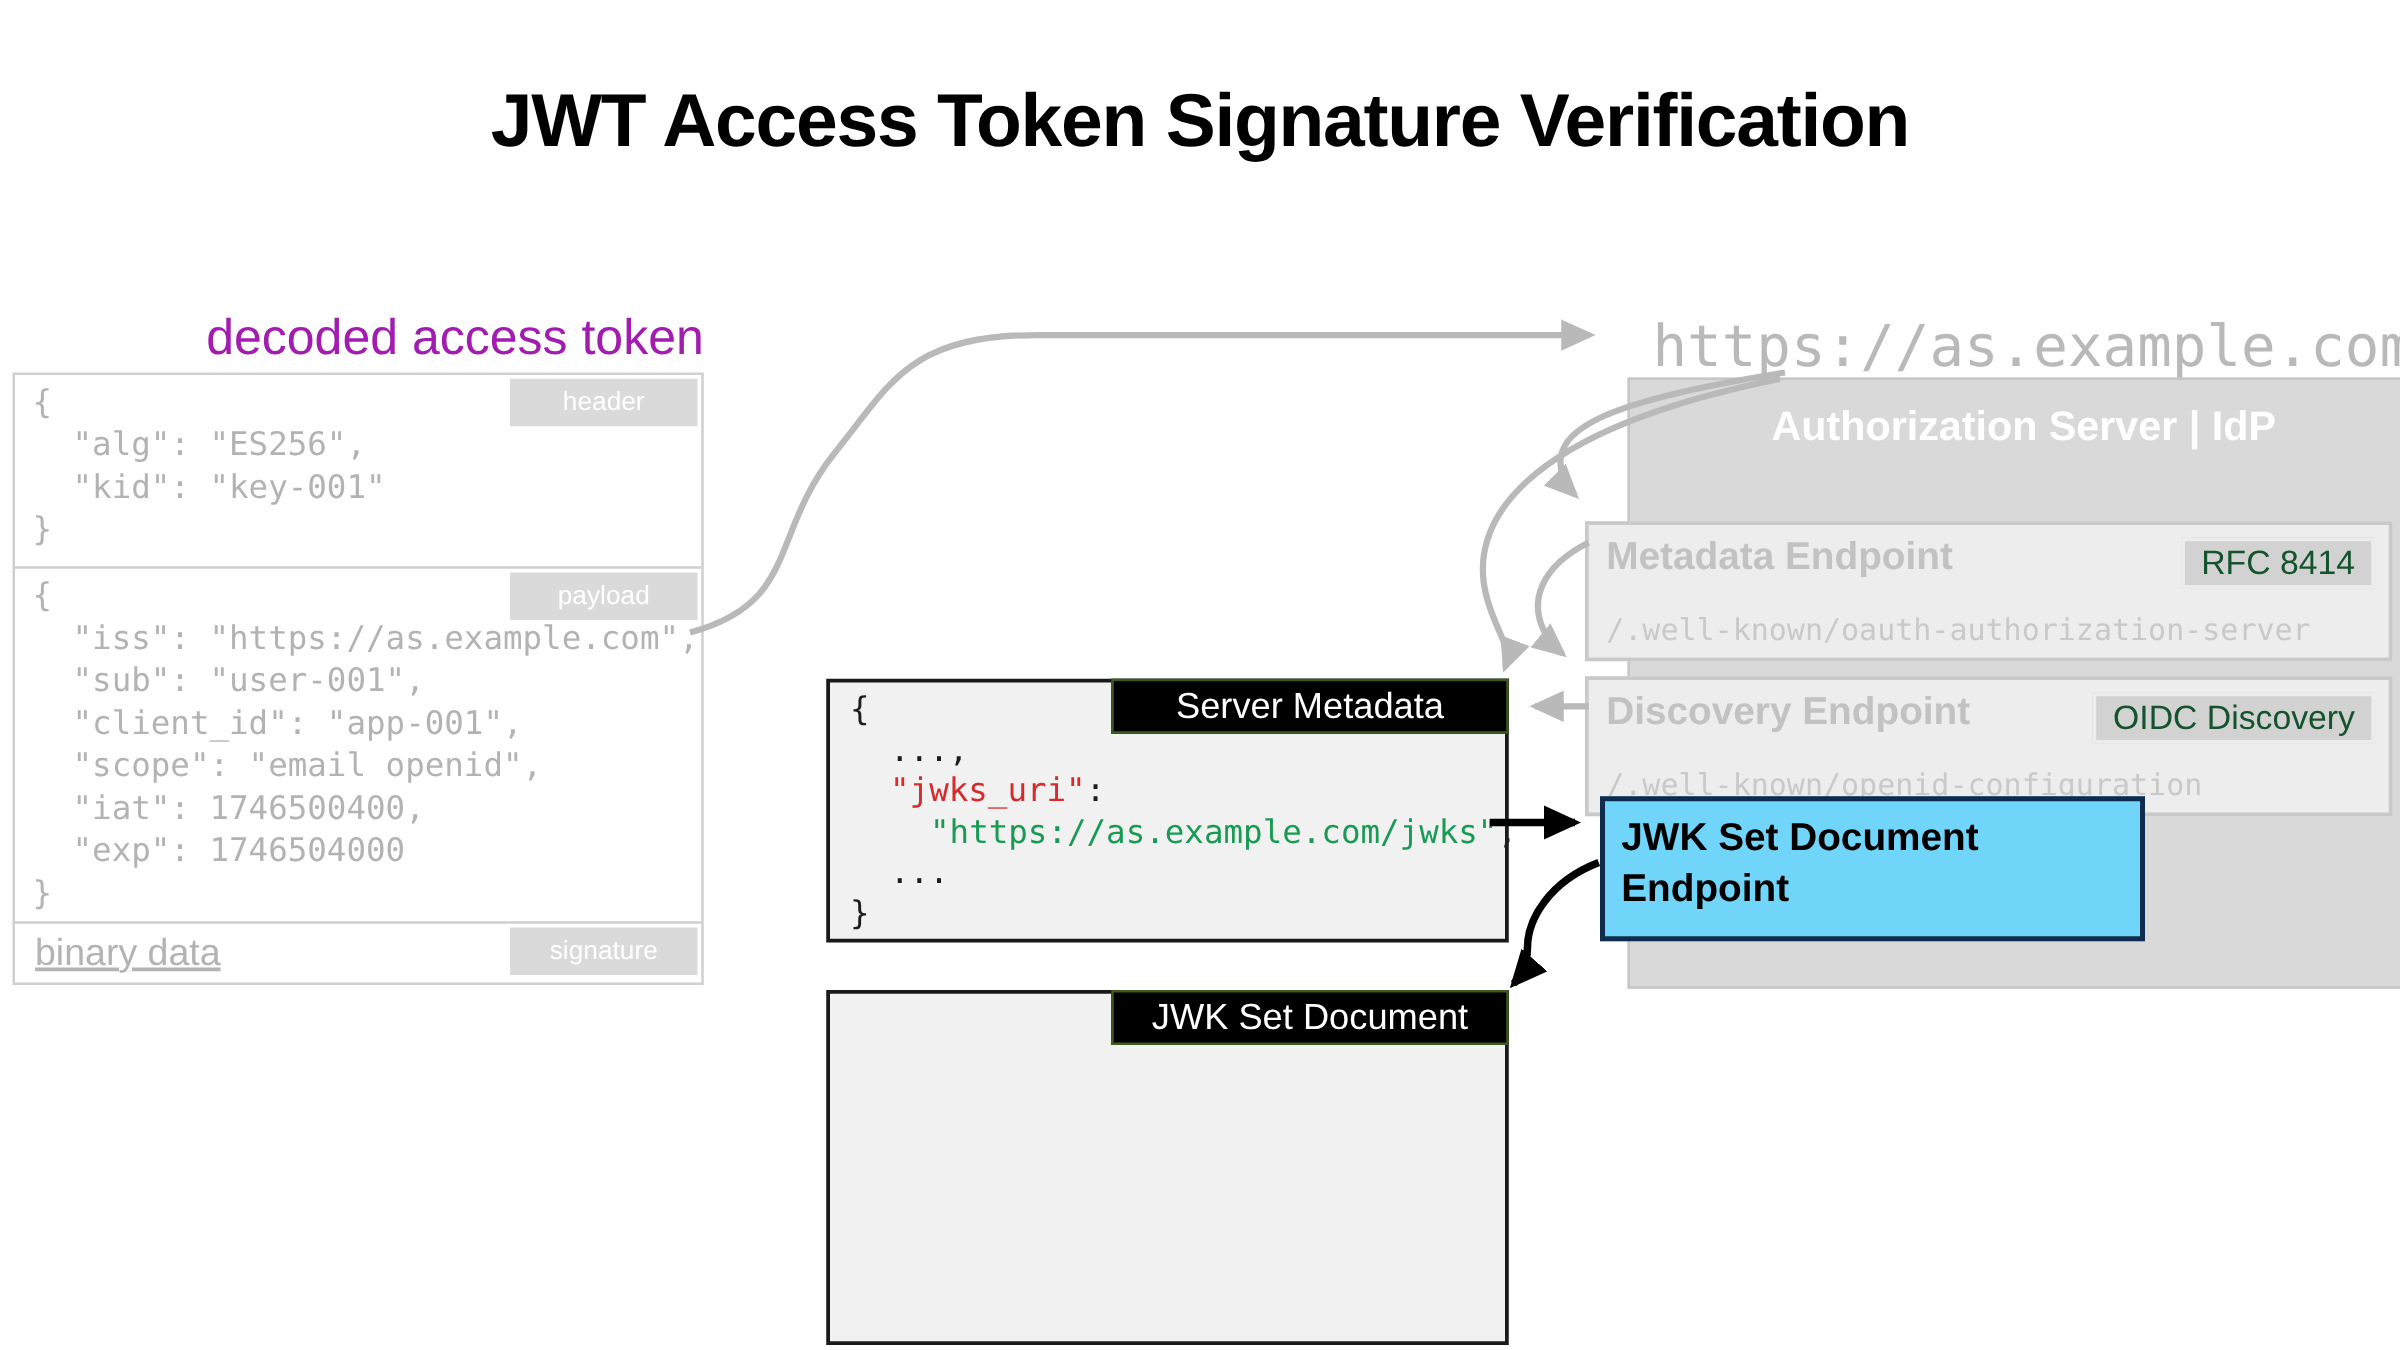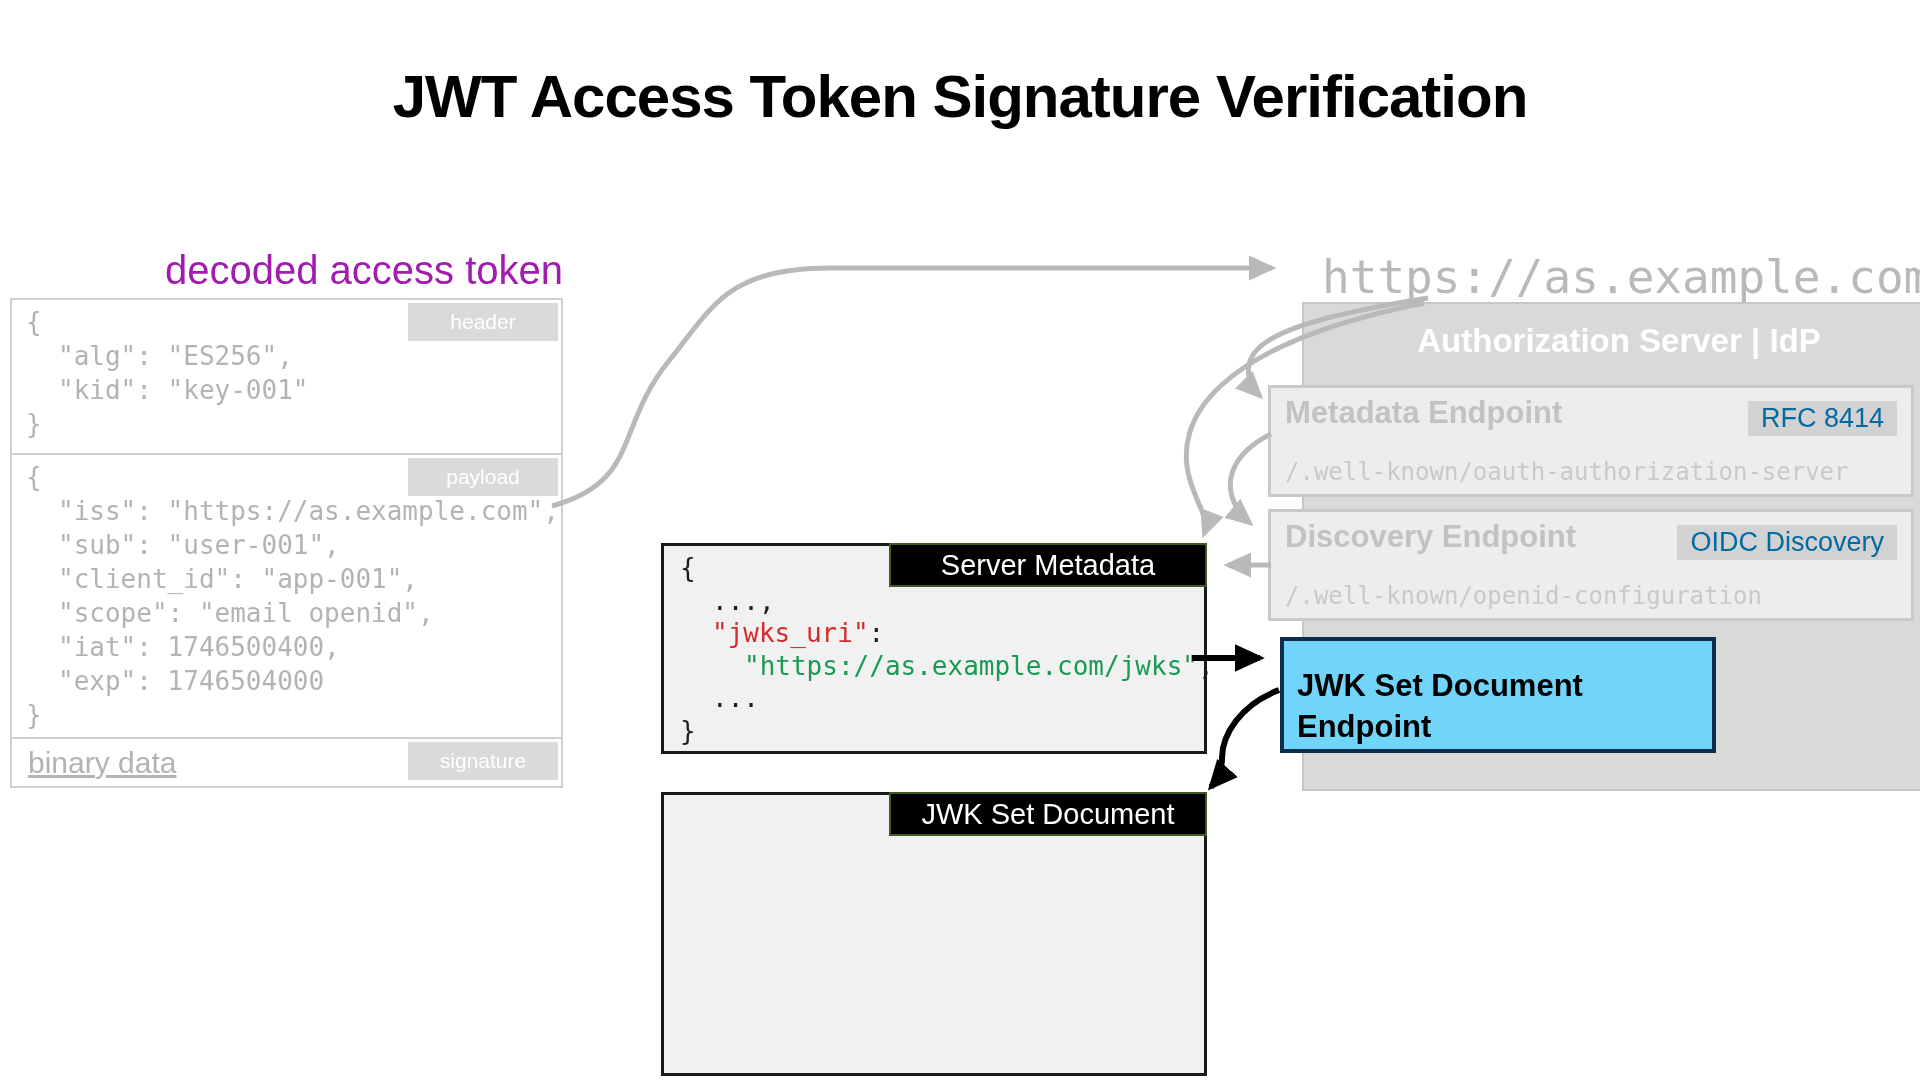--- a/index.html
+++ b/index.html
@@ -27,30 +27,30 @@
   .binary-label{position:absolute;left:16px;top:0;height:100%;display:flex;align-items:center;
                 font-size:30px;color:#b3b3b3;text-decoration:underline;}
 
   
   .as-url{position:absolute;left:1322px;top:250px;font-size:46px;color:#b9b9b9;}
   .as-box{position:absolute;left:1302px;top:302px;width:634px;height:489px;
           background:#d9d9d9;border:2px solid #c6c6c6;box-sizing:border-box;z-index:1;}
   .as-title{position:absolute;left:0;top:18px;width:100%;text-align:center;
             font-size:33px;font-weight:bold;color:#fff;}
   .ep-box{position:absolute;left:1268px;width:646px;height:112px;background:#ededed;
-          border:3px solid #c9c9c9;box-sizing:border-box;z-index:2;}
+          border:3px solid #c9c9c9;box-sizing:border-box;z-index:2;margin-top:32px;}
   .ep-box.meta{top:385px;}
   .ep-box.disc{top:509px;}
   .ep-title{position:absolute;left:14px;top:7px;font-size:31px;font-weight:bold;color:#c2c2c2;}
   .ep-path{position:absolute;left:14px;bottom:8px;font-size:24px;color:#c9c9c9;}
   .ep-badge{position:absolute;right:11px;top:10px;background:#d2d2d2;border:3px solid #ececec;
-            color:#0369a1;font-size:27px;padding:2px 13px;}
+            color:#14532d;font-size:27px;padding:2px 13px;}
   .jwks-ep{position:absolute;left:1280px;top:637px;width:436px;height:116px;
            background:#71d5fa;border:4px solid #0f2b4e;box-sizing:border-box;z-index:3;
-           color:#000;font-size:31px;font-weight:bold;line-height:41px;padding:24px 0 0 13px;}
+           color:#000;font-size:31px;font-weight:bold;line-height:41px;padding:8px 0 0 13px;}
 
   
   .doc-box{position:absolute;left:661px;width:546px;background:#f1f1f1;
            border:3px solid #1a1a1a;box-sizing:border-box;z-index:2;}
   .doc-box.sm{top:543px;height:211px;}
   .doc-box.jwk{top:792px;height:284px;}
   .doc-label{position:absolute;top:-3px;right:-3px;width:318px;height:44px;background:#000;
              border:2px solid #3f5a20;box-sizing:border-box;color:#fff;font-size:29px;
              display:flex;align-items:center;justify-content:center;}
   .sm-code{padding:6px 0 0 16px;font-size:26px;line-height:32.5px;color:#1d1d1d;}

